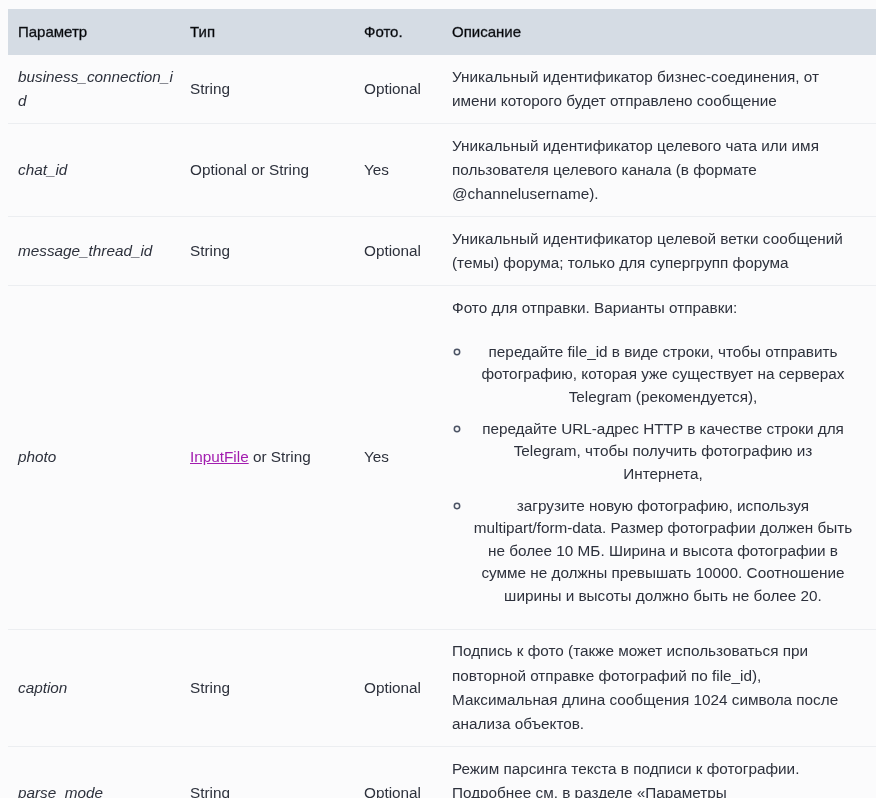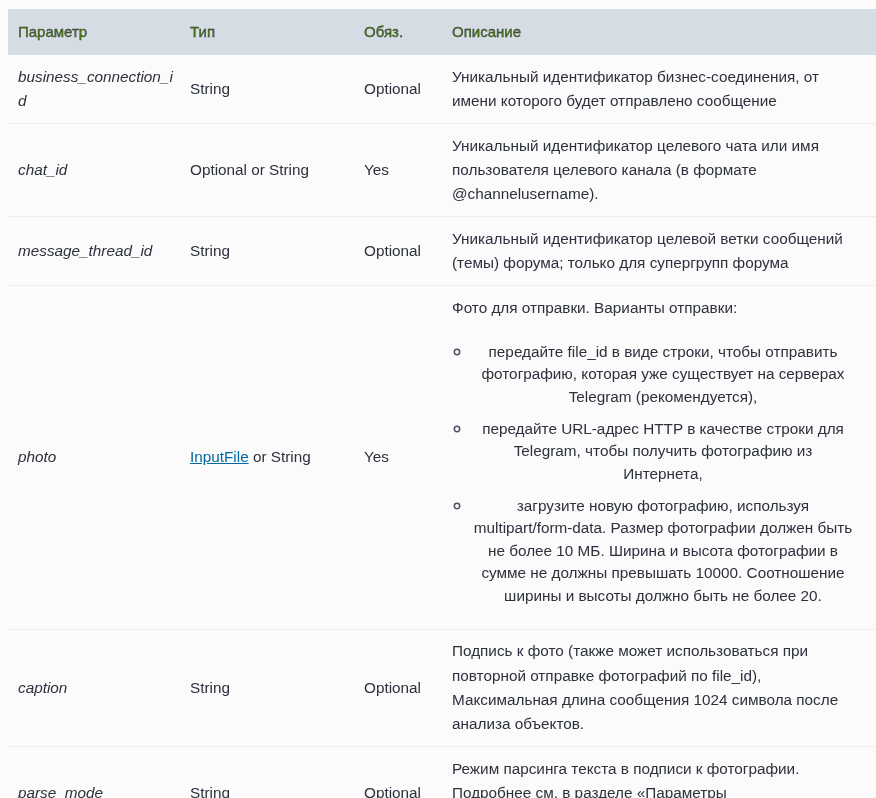--- a/index.html
+++ b/index.html
@@ -25,21 +25,21 @@
   table.params {
     border-collapse: collapse;
     width: 868px;
     table-layout: fixed;
   }
   table.params thead th {
     background: #d5dce4;
     font-size: 15px;
     font-weight: 400;
     -webkit-text-stroke: 0.35px #2b3039;
-    color: #4d7c0f;
+    color: #000000;
     text-align: left;
     padding: 0 10px;
     height: 46px;
     vertical-align: middle;
     line-height: 46px;
   }
   table.params tbody td {
     border-top: 1px solid #eceef1;
     font-size: 15.3px;
     color: #2d313c;
@@ -49,21 +49,21 @@
   }
   table.params tbody tr:first-child td { border-top: none; }
   table.params tbody tr:last-child td { border-bottom: 1px solid #eceef1; }
   .c-param { width: 172px; }
   td.c-param { word-break: break-all; }
   .c-type  { width: 174px; }
   .c-req   { width: 88px; }
   .c-desc  { width: 434px; }
   table.params tbody td.c-desc { padding-right: 22px; }
   table.params tbody td.c-param { padding-right: 3px; font-style: italic; }
-  a.link { color: #0369a1; }
+  a.link { color: #a21caf; }
   ul.opts { margin: 20.4px 0 10.8px 0; padding: 0 0 0 20px; list-style: none; line-height: 22.5px; }
   ul.opts li { margin: 0 0 9.5px 0; padding-left: 0; position: relative; text-align: center; }
   ul.opts li:last-child { margin-bottom: 12px; }
   ul.opts li > svg.bul {
     position: absolute;
     left: -19px;
     top: 7px;
     width: 8px;
     height: 8px;
     overflow: visible;
@@ -71,21 +71,21 @@
 </style>
 </head>
 <body>
 
 <div class="table-wrap">
   <table class="params">
     <thead>
       <tr>
         <th class="c-param">Параметр</th>
         <th class="c-type">Тип</th>
-        <th class="c-req">Обяз.</th>
+        <th class="c-req">Фото.</th>
         <th class="c-desc">Описание</th>
       </tr>
     </thead>
     <tbody>
 
       <tr>
         <td class="c-param">business_connection_id</td>
         <td class="c-type">String</td>
         <td class="c-req">Optional</td>
         <td class="c-desc">

